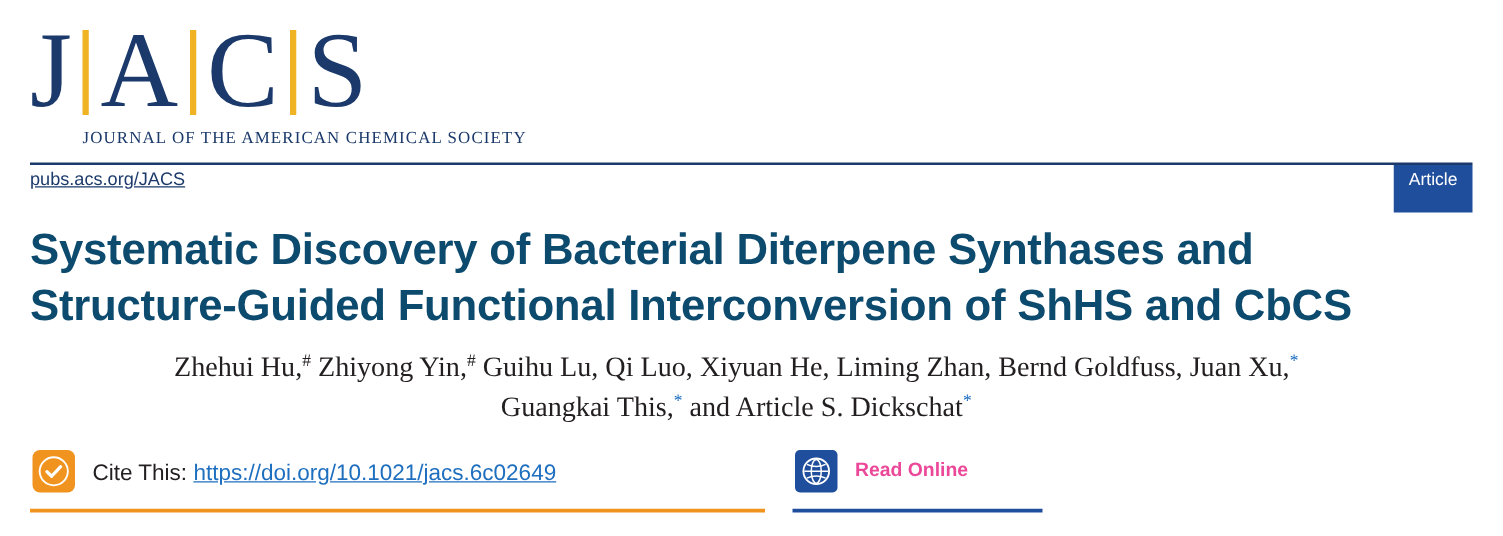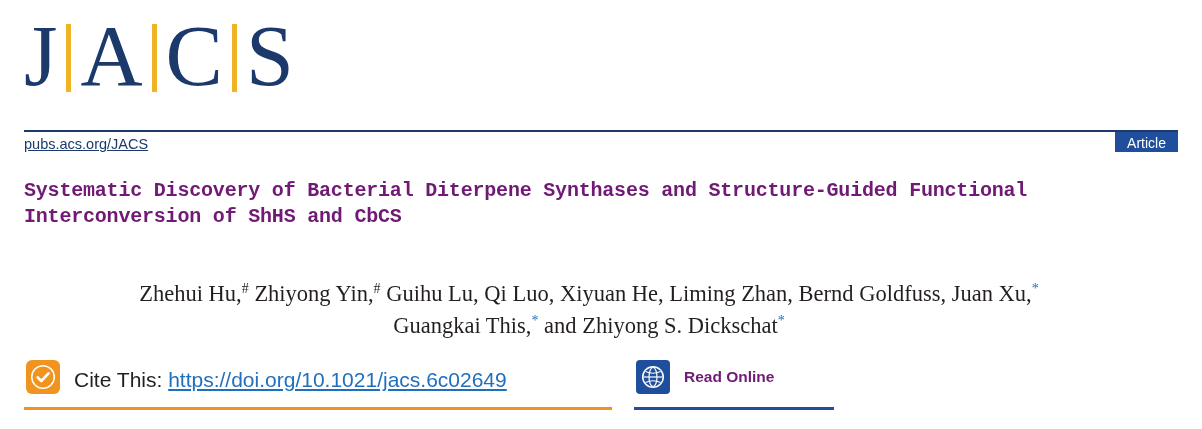--- a/index.html
+++ b/index.html
@@ -83,36 +83,35 @@
     font-size: 14.5px;
     color: #1b3a6b;
   }
   .article-tag {
     position: absolute;
     right: 0;
     top: 2px;
     background: #1f4e9c;
     color: #ffffff;
     font-size: 14px;
-    padding: 4px 12px 2px 12px;
+    padding: 4px 12px 20px 12px;
     line-height: 1;
   }
 
   
   .title {
     position: absolute;
     left: 24px;
     top: 178px;
     width: 1100px;
-    font-size: 20px;
+    font-size: 35px;
     font-weight: bold;
     line-height: 1.28;
-    color: #701a75;
+    color: #0c4a6e;
     letter-spacing: -0.2px;
-    font-family: Liberation Mono, monospace;
   }
 
   
   .authors {
     position: absolute;
     left: 24px;
     top: 278px;
     width: 1130px;
     font-family: "Liberation Serif", serif;
     font-size: 22.5px;
@@ -162,21 +161,21 @@
     background: #f0941f;
     display: flex;
     align-items: center;
     justify-content: center;
   }
   .cite-icon svg { display: block; }
   .cite-text {
     position: absolute;
     left: 50px;
     top: 10px;
-    font-size: 21px;
+    font-size: 18px;
     color: #231f20;
     white-space: nowrap;
   }
   .cite-text .doi {
     color: #1f6fbf;
   }
 
   .read-block {
     position: absolute;
     left: 610px;
@@ -204,53 +203,54 @@
     align-items: center;
     justify-content: center;
   }
   .read-icon svg { display: block; }
   .read-text {
     position: absolute;
     left: 50px;
     top: 10px;
     font-size: 15.5px;
     font-weight: bold;
-    color: #701a75;
+    color: #ec4899;
     white-space: nowrap;
   }
 </style>
 </head>
 <body>
 
 <div class="page">
 
   <div class="masthead">
     <div class="jacs-logo">
       <span class="jacs-letter first">J</span>
       <span class="jacs-bar"></span>
       <span class="jacs-letter">A</span>
       <span class="jacs-bar"></span>
       <span class="jacs-letter">C</span>
       <span class="jacs-bar"></span>
       <span class="jacs-letter">S</span>
     </div>
+    <div class="jacs-sub">JOURNAL OF THE AMERICAN CHEMICAL SOCIETY</div>
   </div>
 
   <div class="rule-row">
     <div class="rule-line"></div>
     <a class="journal-url" href="#">pubs.acs.org/JACS</a>
     <div class="article-tag">Article</div>
   </div>
 
   <div class="title">Systematic Discovery of Bacterial Diterpene Synthases and Structure-Guided Functional Interconversion of ShHS and CbCS</div>
 
   <div class="authors">
     <span>Zhehui Hu,</span><sup>#</sup><span> Zhiyong Yin,</span><sup>#</sup><span> Guihu Lu, Qi Luo, Xiyuan He, Liming Zhan, Bernd Goldfuss, Juan Xu,</span><sup class="star">*</sup>
     <br>
-    <span>Guangkai This,</span><sup class="star">*</sup><span> and Zhiyong S. Dickschat</span><sup class="star">*</sup>
+    <span>Guangkai This,</span><sup class="star">*</sup><span> and Article S. Dickschat</span><sup class="star">*</sup>
   </div>
 
   <div class="cite-bar">
 
     <div class="cite-block">
       <div class="cite-icon">
         <svg width="28" height="28" viewBox="0 0 28 28" aria-hidden="true">
           <circle cx="14" cy="14" r="12" fill="#ffffff"></circle>
           <circle cx="14" cy="14" r="10.5" fill="#f0941f"></circle>
           <path d="M8.5 14.3 L12.3 18 L19.5 10.3" fill="none" stroke="#ffffff" stroke-width="2.6" stroke-linecap="round" stroke-linejoin="round"></path>

